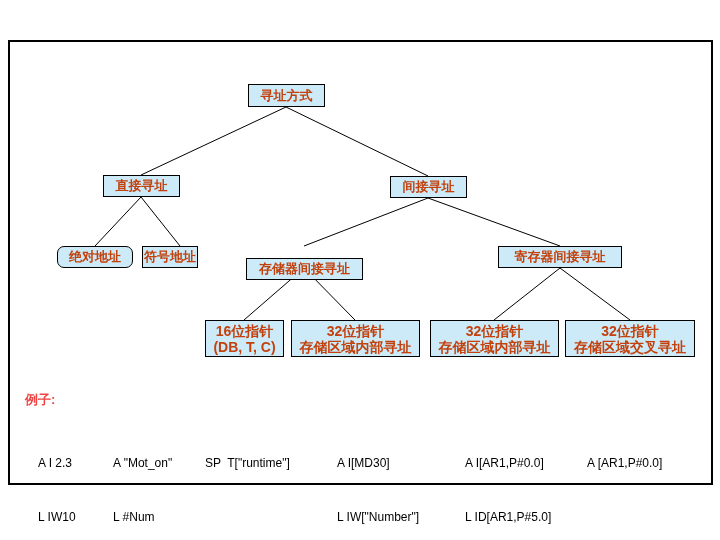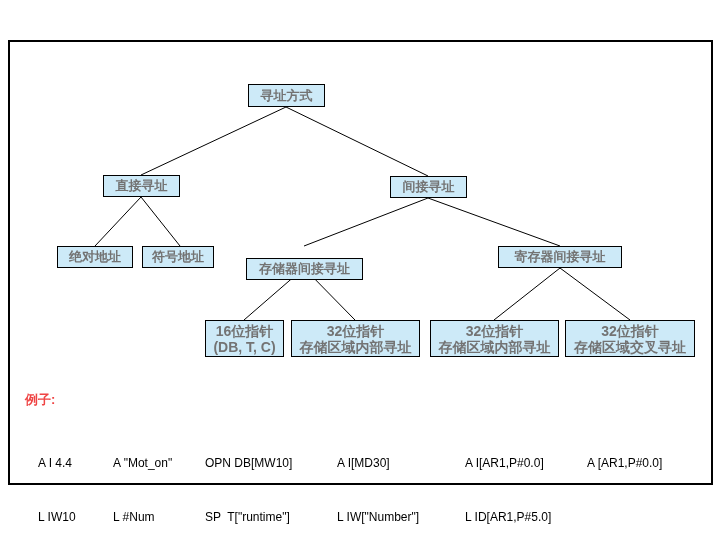--- a/index.html
+++ b/index.html
@@ -33,21 +33,21 @@
     box-sizing: border-box;
     background: var(--node-fill, #cdeaf8);
     border: 1px solid var(--node-border, #000);
     display: flex;
     flex-direction: column;
     align-items: center;
     justify-content: center;
     font-weight: bold;
     font-size: 13px;
     line-height: 16px;
-    color: #737373;
+    color: #c2410c;
     white-space: nowrap;
   }
   .node.small { font-size: 14px; line-height: 16px; }
   .examples-heading {
     position: absolute;
     font-weight: bold;
     font-size: 13px;
     color: #ef4444;
   }
   .example-col {
@@ -82,24 +82,24 @@
     <span>寻址方式</span>
   </div>
 
   <div class="node" style="left:390px; top:176px; width:77px; height:22px;">
     <span>间接寻址</span>
   </div>
   <div class="node" style="left:103px; top:175px; width:77px; height:22px;">
     <span>直接寻址</span>
   </div>
 
-  <div class="node" style="left:57px; top:246px; width:76px; height:22px;">
+  <div class="node" style="left:57px; top:246px; width:76px; height:22px;border-radius:7px;">
     <span>绝对地址</span>
   </div>
-  <div class="node" style="left:142px; top:246px; width:72px; height:22px;">
+  <div class="node" style="left:142px; top:246px; width:56px; height:22px;">
     <span>符号地址</span>
   </div>
   <div class="node" style="left:246px; top:258px; width:117px; height:22px;">
     <span>存储器间接寻址</span>
   </div>
   <div class="node" style="left:498px; top:246px; width:124px; height:22px;align-items:center;">
     <span>寄存器间接寻址</span>
   </div>
 
   <div class="node small" style="left:205px; top:320px; width:79px; height:37px;">
@@ -115,29 +115,28 @@
     <span>存储区域内部寻址</span>
   </div>
   <div class="node small" style="left:565px; top:320px; width:130px; height:37px;">
     <span>32位指针</span>
     <span>存储区域交叉寻址</span>
   </div>
 
   <div class="examples-heading" style="left:25px; top:391px;">例子:</div>
 
   <div class="example-col" style="left:38px; top:418px;">
-    <div>A I 4.4</div>
+    <div>A I 2.3</div>
     <div>L IW10</div>
   </div>
   <div class="example-col" style="left:113px; top:418px;">
     <div>A "Mot_on"</div>
     <div>L #Num</div>
   </div>
   <div class="example-col" style="left:205px; top:418px;">
-    <div>OPN DB[MW10]</div>
     <div>SP  T["runtime"]</div>
   </div>
   <div class="example-col" style="left:337px; top:418px;">
     <div>A I[MD30]</div>
     <div>L IW["Number"]</div>
   </div>
   <div class="example-col" style="left:465px; top:418px;">
     <div>A I[AR1,P#0.0]</div>
     <div>L ID[AR1,P#5.0]</div>
   </div>

